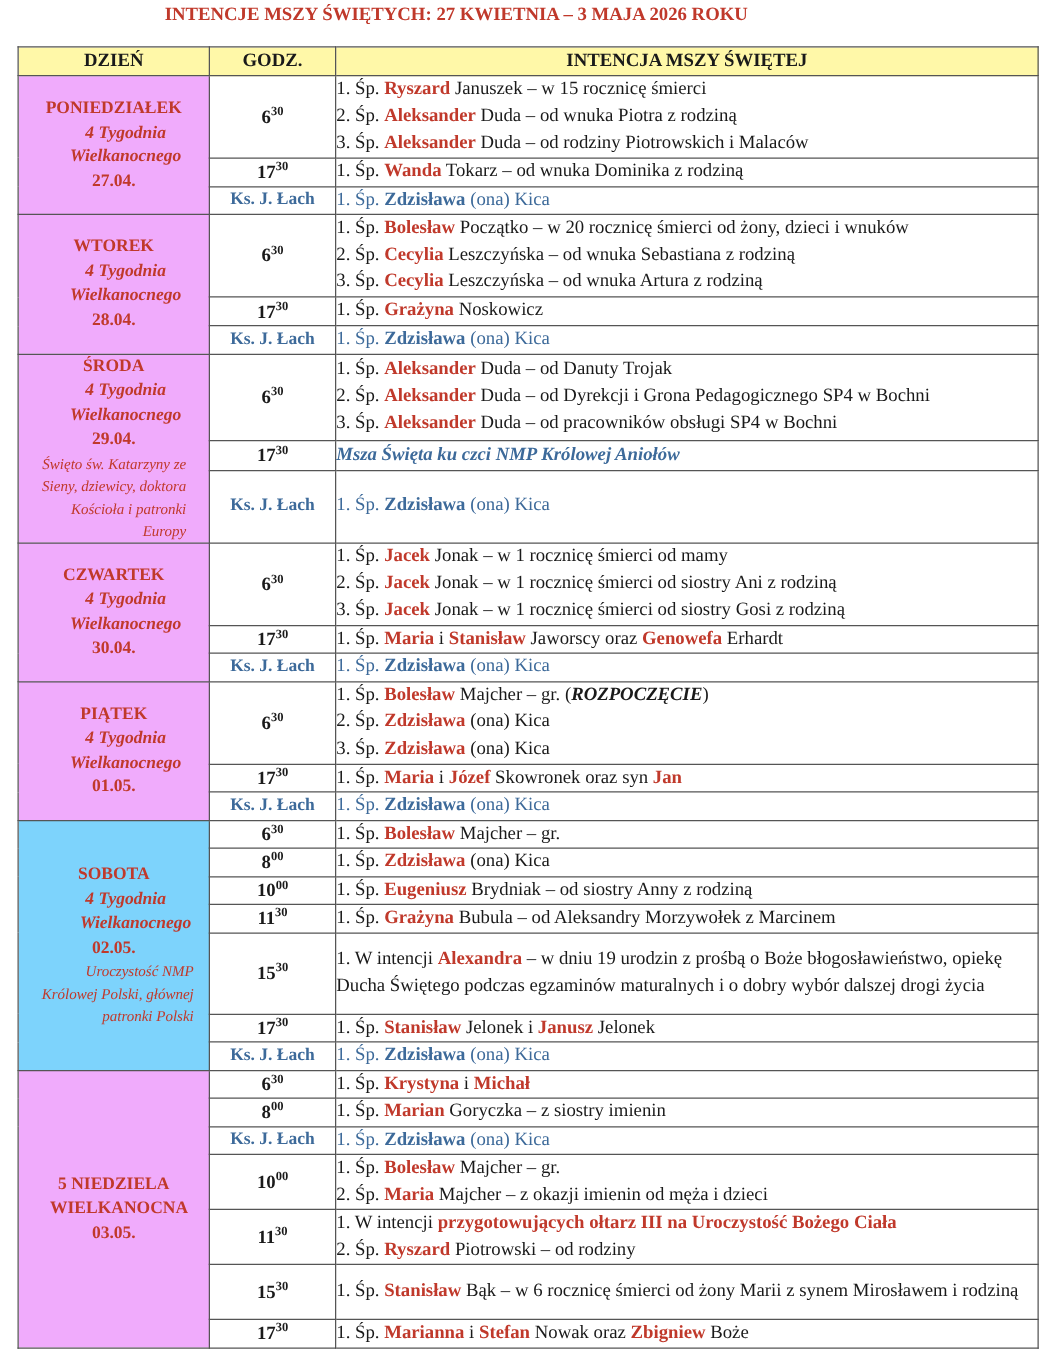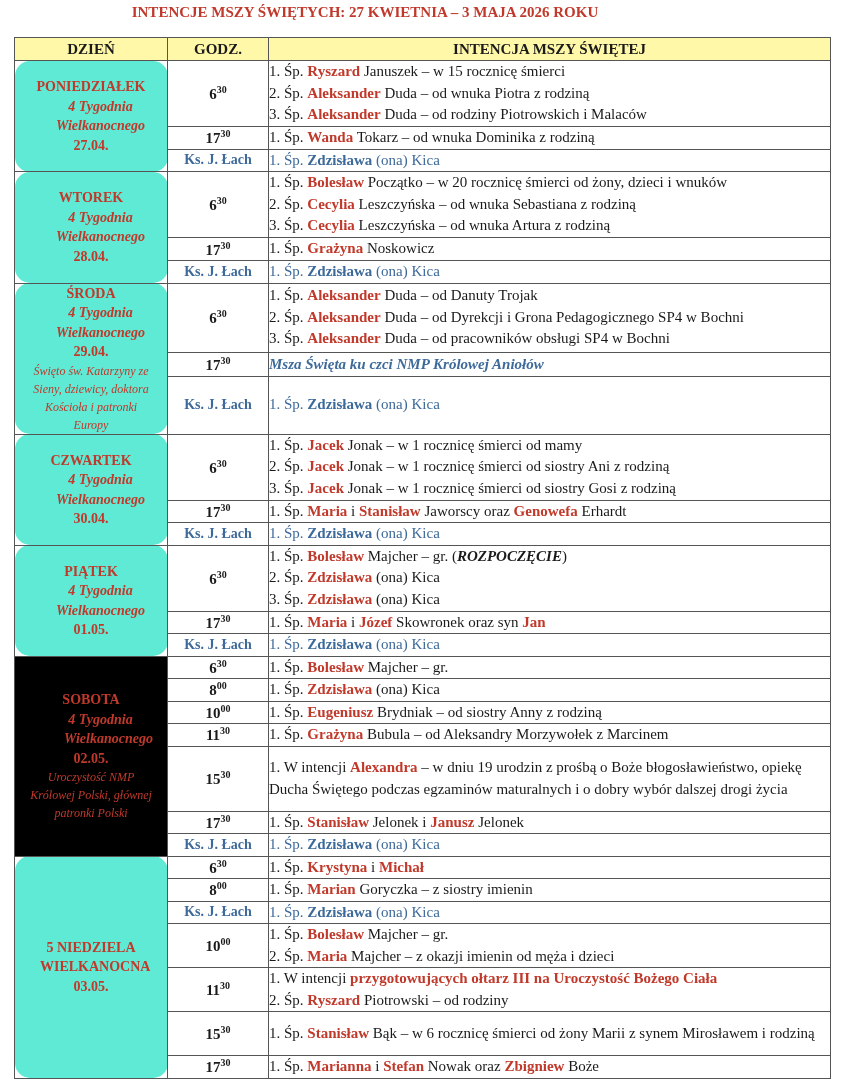--- a/index.html
+++ b/index.html
@@ -3,26 +3,26 @@
 <meta charset="utf-8">
 <style>
   html, body { margin:0; padding:0; background:#ffffff; }
   body { width:845px; height:1080px; overflow:hidden; font-family:"Liberation Serif", serif; color:#1a1a1a; }
   .title { position:absolute; left:0; top:4px; width:730px; text-align:center; font-weight:bold; font-size:15px; color:#c0392b; letter-spacing:0px; }
   table.sched { position:absolute; left:14px; top:37px; width:816px; border-collapse:collapse; table-layout:fixed; }
   table.sched td, table.sched th { border:1px solid #555; padding:0; }
   th { background:#fff8a8; font-size:15px; font-weight:bold; height:22px; text-align:center; }
   col.c1 { width:153px; } col.c2 { width:101px; } col.c3 { width:562px; }
   td.day { vertical-align:middle; text-align:center; color:#c0392b; line-height:19.5px; }
-  td.day.yellow { background:#5eead4;border-radius:15px; }
-  td.day.blue { background:#000000; }
+  td.day.yellow { background:#f0abfc; }
+  td.day.blue { background:#7dd3fc; }
   .dname { font-weight:bold; font-size:14px; display:block; }
   .week { font-style:italic; font-weight:bold; font-size:14px; display:block;margin-left:19px; }
   .date { font-weight:bold; font-size:14px; display:block; }
-  .feast { font-style:italic; font-size:12px; display:block; line-height:18px; }
+  .feast { font-style:italic; font-size:12px; display:block; line-height:18px;text-align:right; }
   td.time { text-align:center; vertical-align:middle; font-weight:bold; font-size:15px; }
   td.time sup { font-size:10px; }
   td.time.priest { color:#3d6a9a; font-size:14px;margin-top:17px; }
   td.int { font-size:15px; line-height:21.5px; padding:1px 5px 0 5px; vertical-align:middle;margin-left:13px; }
   .line { display:block; }
   .r { color:#c0392b; font-weight:bold; }
   .b { color:#3d6a9a; }
   .bb { color:#3d6a9a; font-weight:bold; }
   .k { font-weight:bold; font-style:italic; }
   .mass { color:#3d6a9a; font-weight:bold; font-style:italic; }

